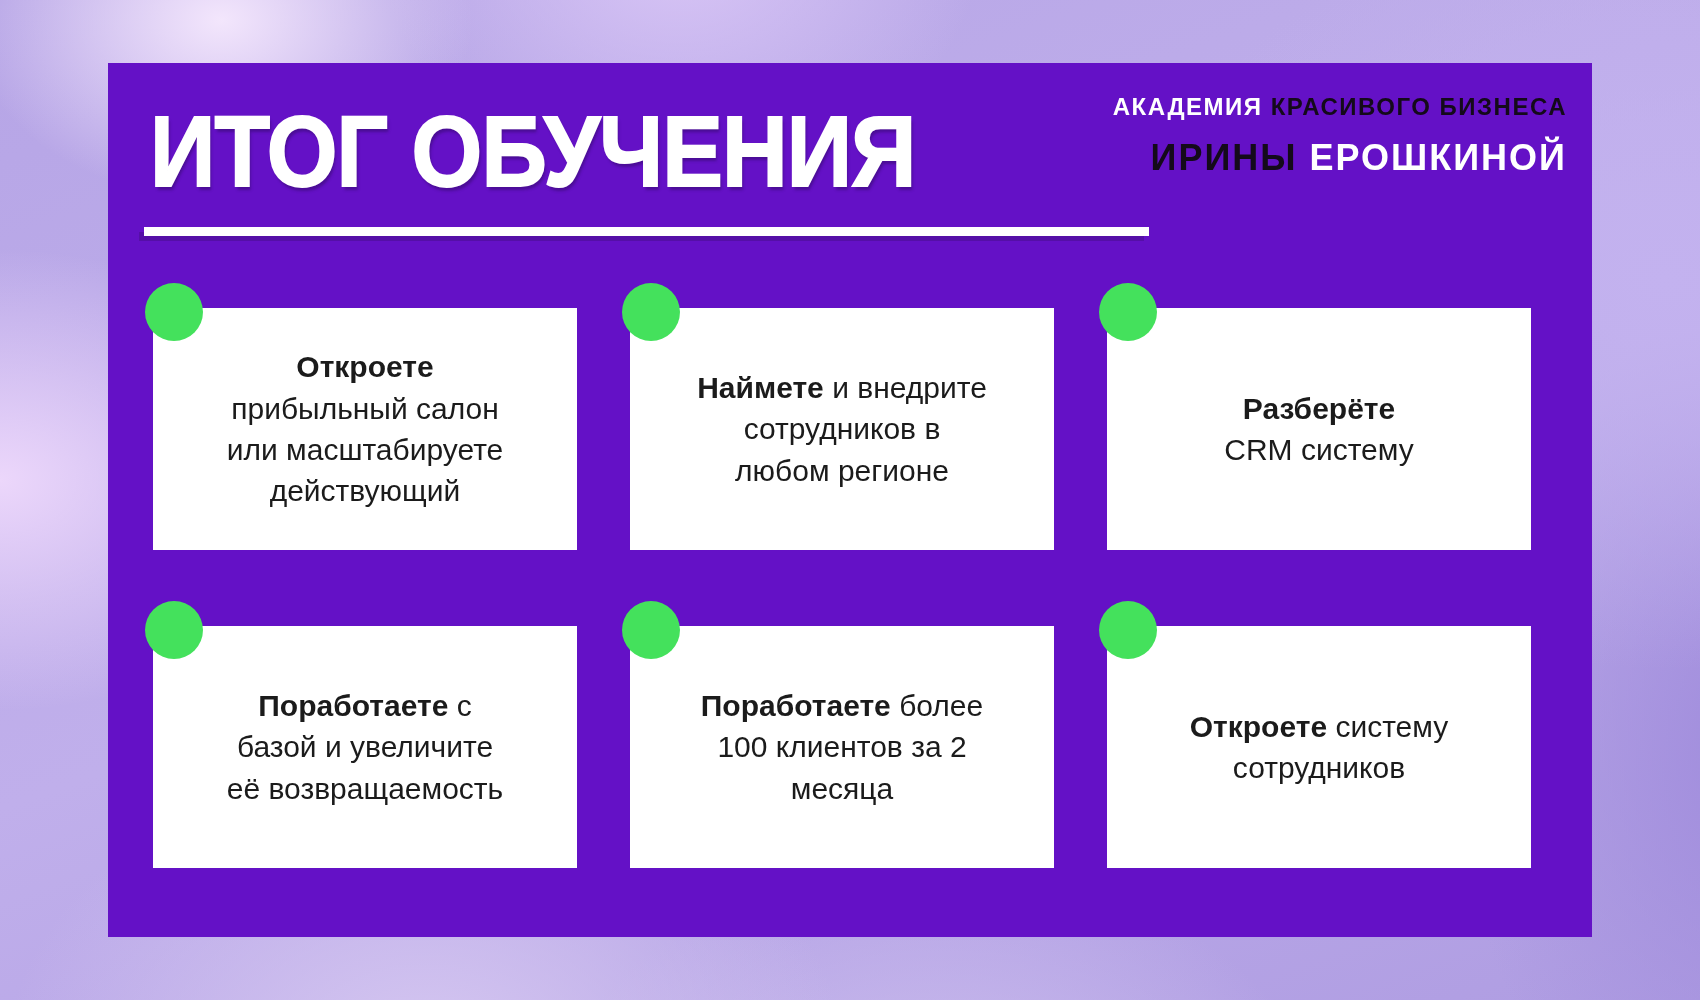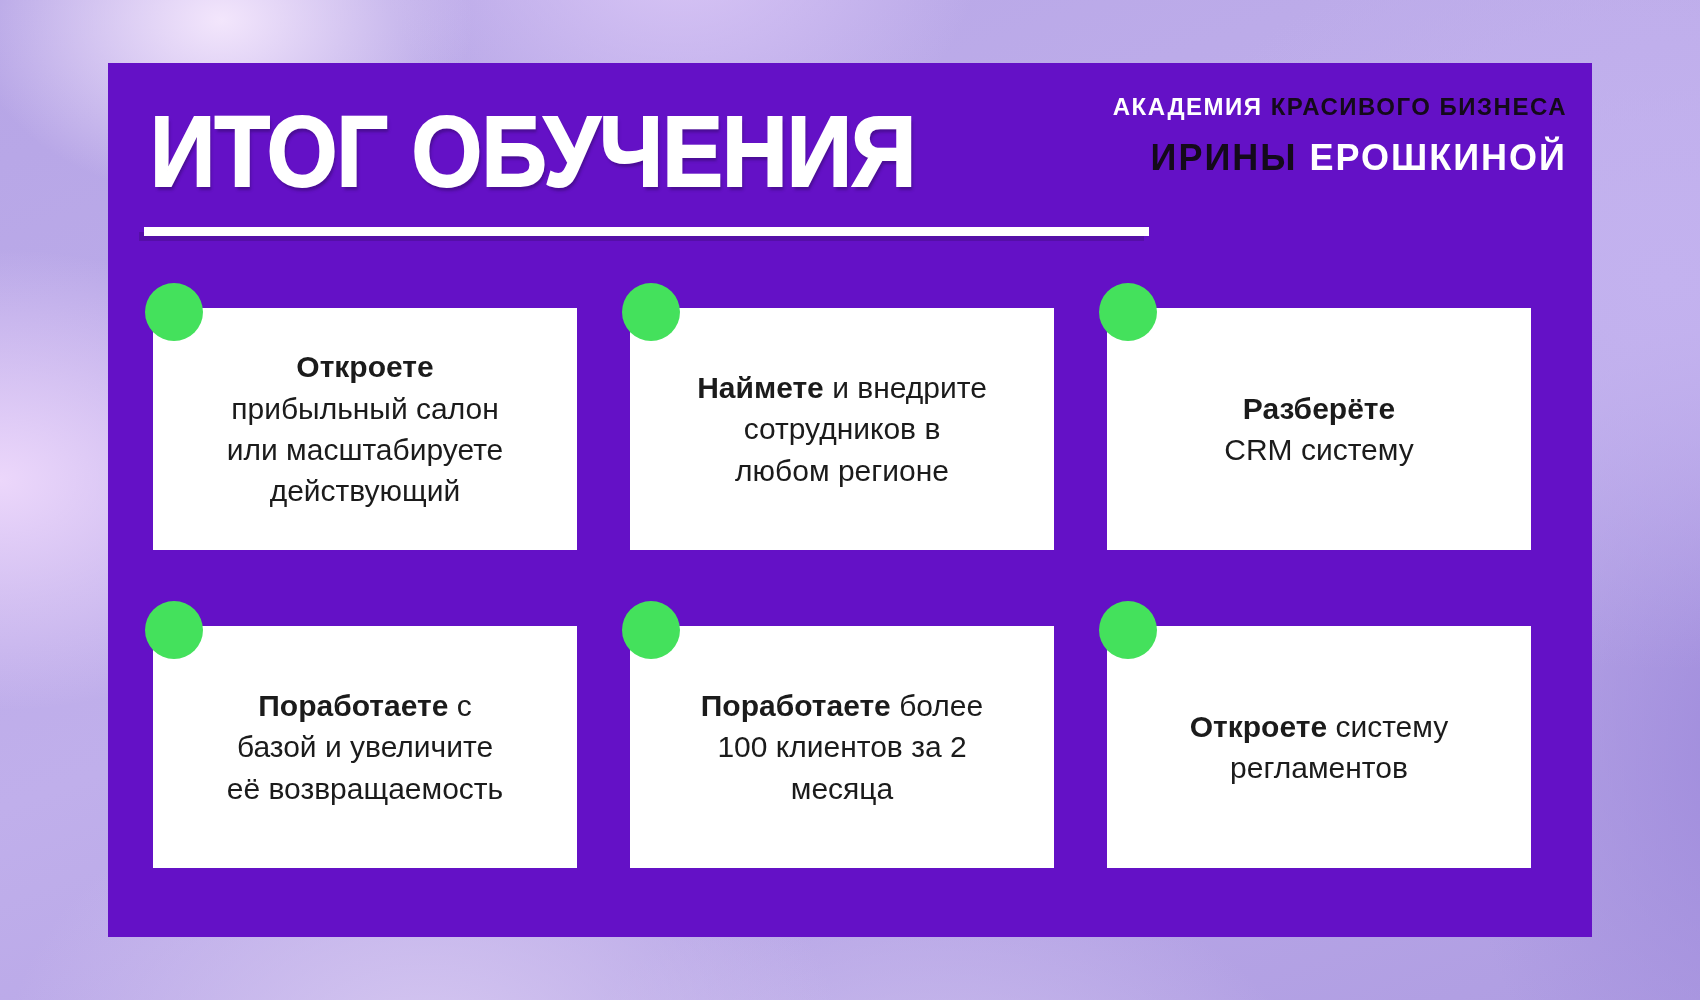--- a/index.html
+++ b/index.html
@@ -167,18 +167,18 @@
       <div class="card">
         <span class="dot"></span>
         <p><b>Поработаете</b> <span class="rest">более
 100 клиентов за 2
 месяца</span></p>
       </div>
 
       <div class="card">
         <span class="dot"></span>
         <p><b>Откроете</b> <span class="rest">систему
-регламентов</span></p>
+сотрудников</span></p>
       </div>
 
     </div>
   </div>
 </div>
 
 </body></html>

